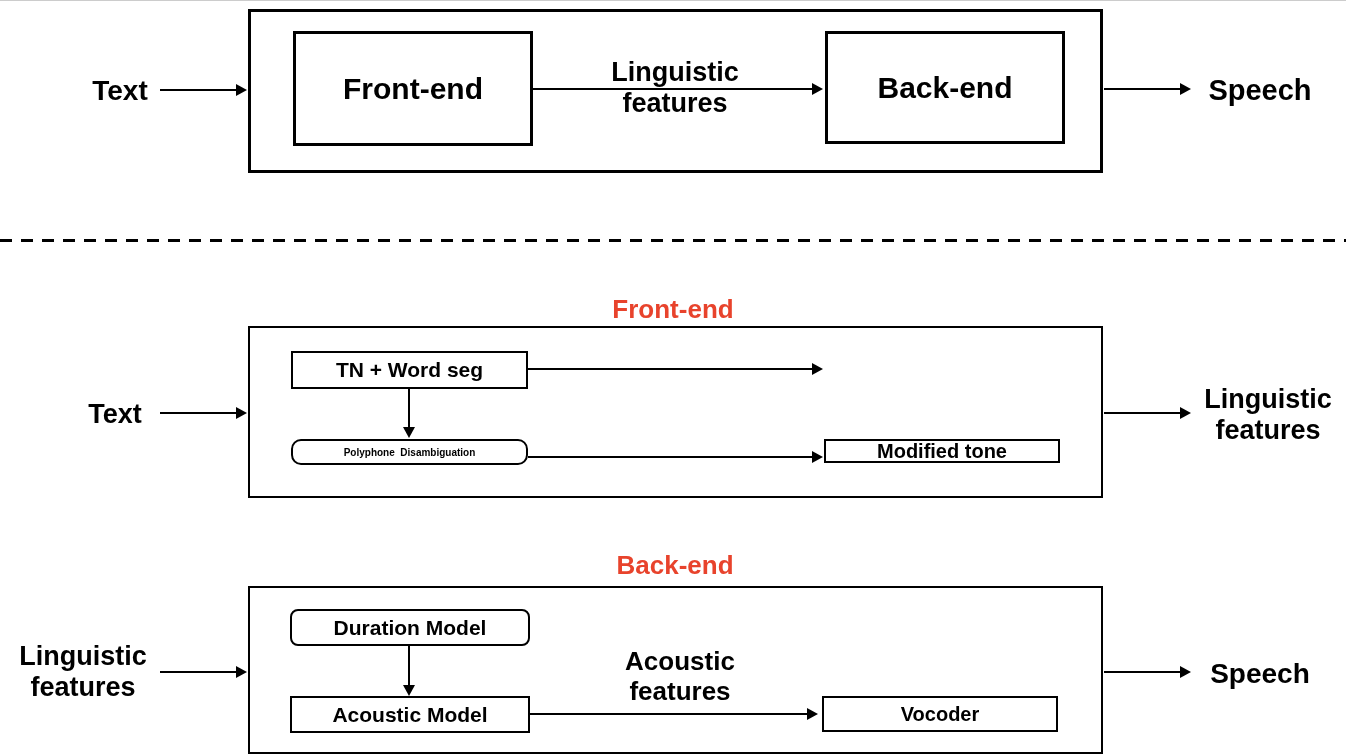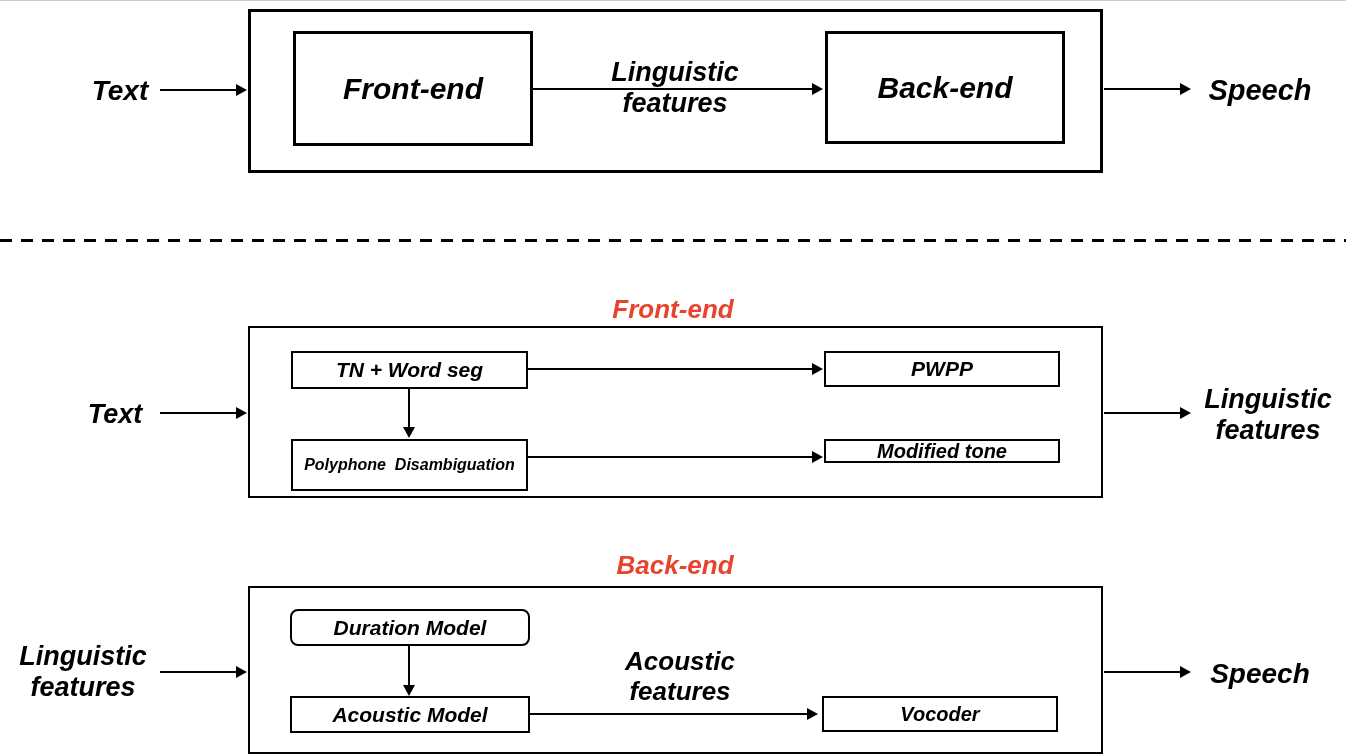--- a/index.html
+++ b/index.html
@@ -5,21 +5,20 @@
   html, body { margin: 0; padding: 0; background: #ffffff; }
   .canvas {
     position: relative;
     width: 1346px;
     height: 756px;
     background: #ffffff;
     font-family: "Liberation Sans", sans-serif;
     border-top: 1px solid #cccccc;
     overflow: hidden;
     box-sizing: border-box;
-    font-style: italic;
   }
   .box {
     position: absolute;
     border: 2px solid #000;
     background: #fff;
     display: flex;
     align-items: center;
     justify-content: center;
     font-weight: bold;
     color: #000;
@@ -108,27 +107,24 @@
 
   <div class="label" style="left:65px; top:398px; width:100px; font-size:27px;">Text</div>
   <div class="arrow-h" style="left:160px; top:411px; width:76px;"></div>
 
   <div class="box" style="left:291px; top:350px; width:237px; height:38px; font-size:21px;">
     <span>TN + Word seg</span>
   </div>
 
   <div class="arrow-h" style="left:528px; top:367px; width:284px;"></div>
 
-  <div class="box" style="left:824px; top:350px; width:236px; height:36px; font-size:21px;">
-    <span>PWPP</span>
-  </div>
 
   <div class="arrow-v" style="left:408px; top:388px; height:38px;"></div>
 
-  <div class="box" style="left:291px; top:438px; width:237px; height:52px; font-size:16px;">
+  <div class="box" style="left:291px; top:438px; width:237px; height:26px; font-size:10px;border-radius:10px;">
     <span>Polyphone &nbsp;Disambiguation</span>
   </div>
 
   <div class="arrow-h" style="left:528px; top:455px; width:284px;"></div>
 
   <div class="box" style="left:824px; top:438px; width:236px; height:24px; font-size:20px;">
     <span>Modified tone</span>
   </div>
 
   <div class="arrow-h" style="left:1104px; top:411px; width:76px;"></div>

